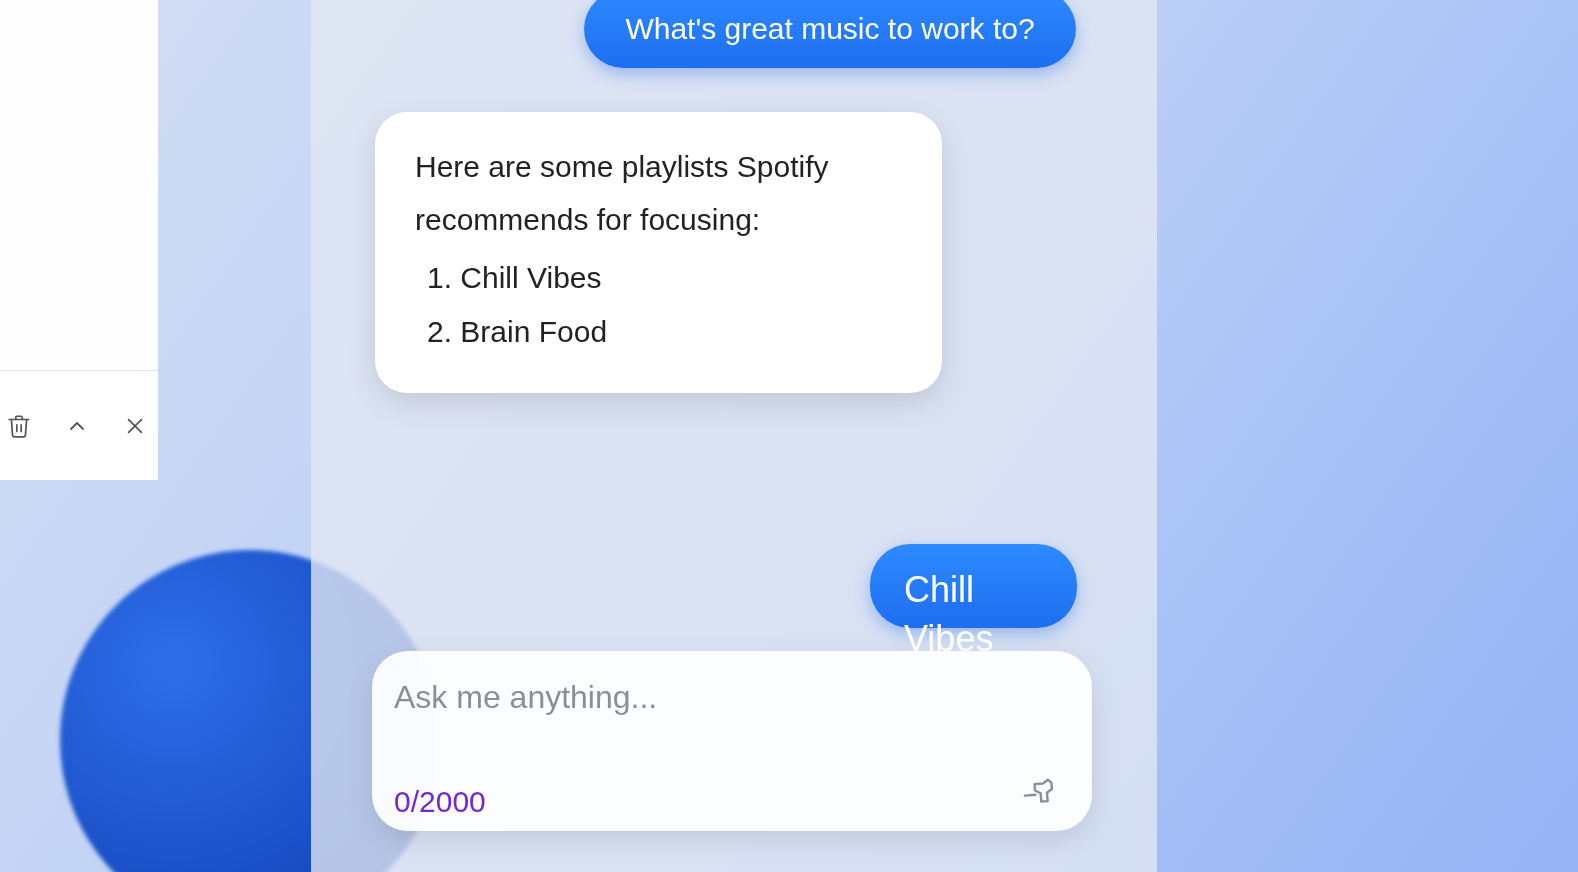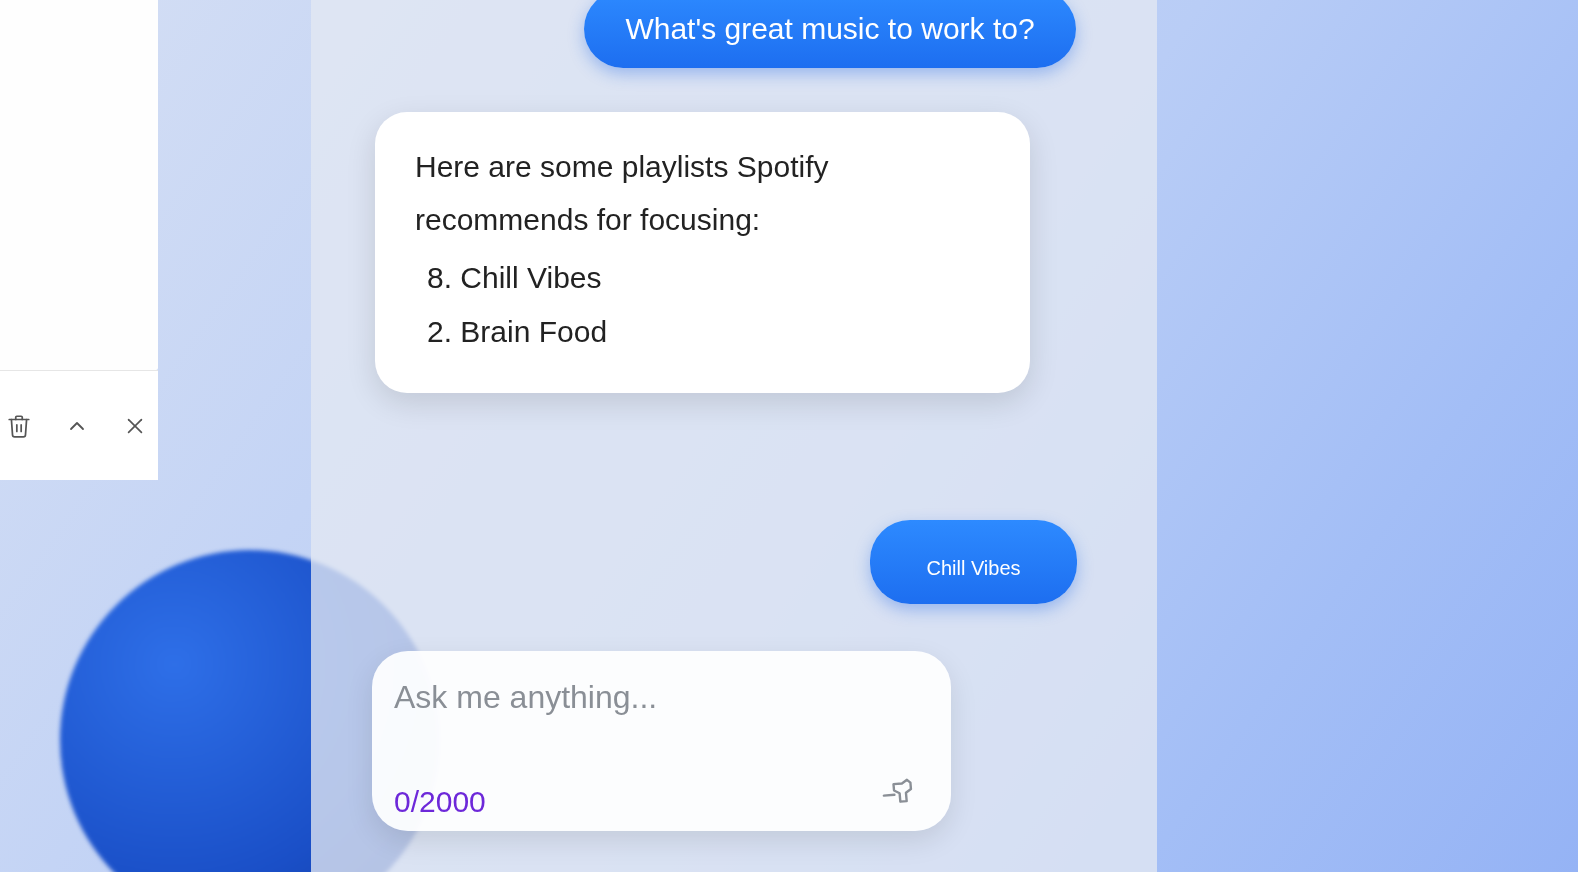--- a/index.html
+++ b/index.html
@@ -98,51 +98,51 @@
     color: #222;
     border-radius: 32px;
     box-shadow: 0 10px 30px rgba(0,0,0,0.12);
     padding: 28px 40px 30px 40px;
     font-size: 30px;
   }
   .ab1 {
     position: absolute;
     left: 375px;
     top: 112px;
-    width: 655px;
+    width: 567px;
   }
   .ab1 .intro { margin-bottom: 4px; line-height: 1.78; }
   .ab1 ol {
     list-style: none;
     margin-left: 12px;
     margin-bottom: 4px;
   }
   .ab1 ol li {
     line-height: 1.8;
   }
   .ab1 .outro { line-height: 1.78; }
 
   .ub2 {
     position: absolute;
     left: 870px;
-    top: 520px;
+    top: 544px;
     width: 207px;
     height: 84px;
     display: flex;
-    align-items: flex-end;
+    align-items: flex-start;
     justify-content: center;
-    font-size: 20px;
+    font-size: 36px;
   }
 
   
   .input-box {
     position: absolute;
     left: 372px;
     top: 651px;
-    width: 579px;
+    width: 720px;
     height: 180px;
     background: rgba(255,255,255,0.92);
     border-radius: 36px;
     box-shadow: 0 10px 28px rgba(0,0,0,0.10);
     padding: 28px 28px 16px 22px;
   }
   .input-box .placeholder {
     font-size: 32px;
     color: #8a8f96;
     font-weight: 400;
@@ -199,21 +199,21 @@
 
 <div class="chat-window"></div>
 
 <div class="bubble user-bubble ub1">
   <span>What's great music to work to?</span>
 </div>
 
 <div class="assistant-bubble ab1">
   <div class="intro">Here are some playlists Spotify recommends for focusing:</div>
   <ol>
-    <li>8. Chill Vibes</li>
+    <li>1. Chill Vibes</li>
     <li>2. Brain Food</li>
   </ol>
 </div>
 
 <div class="bubble user-bubble ub2">
   <span>Chill Vibes</span>
 </div>
 
 <div class="input-box">
   <div class="placeholder">Ask me anything...</div>

